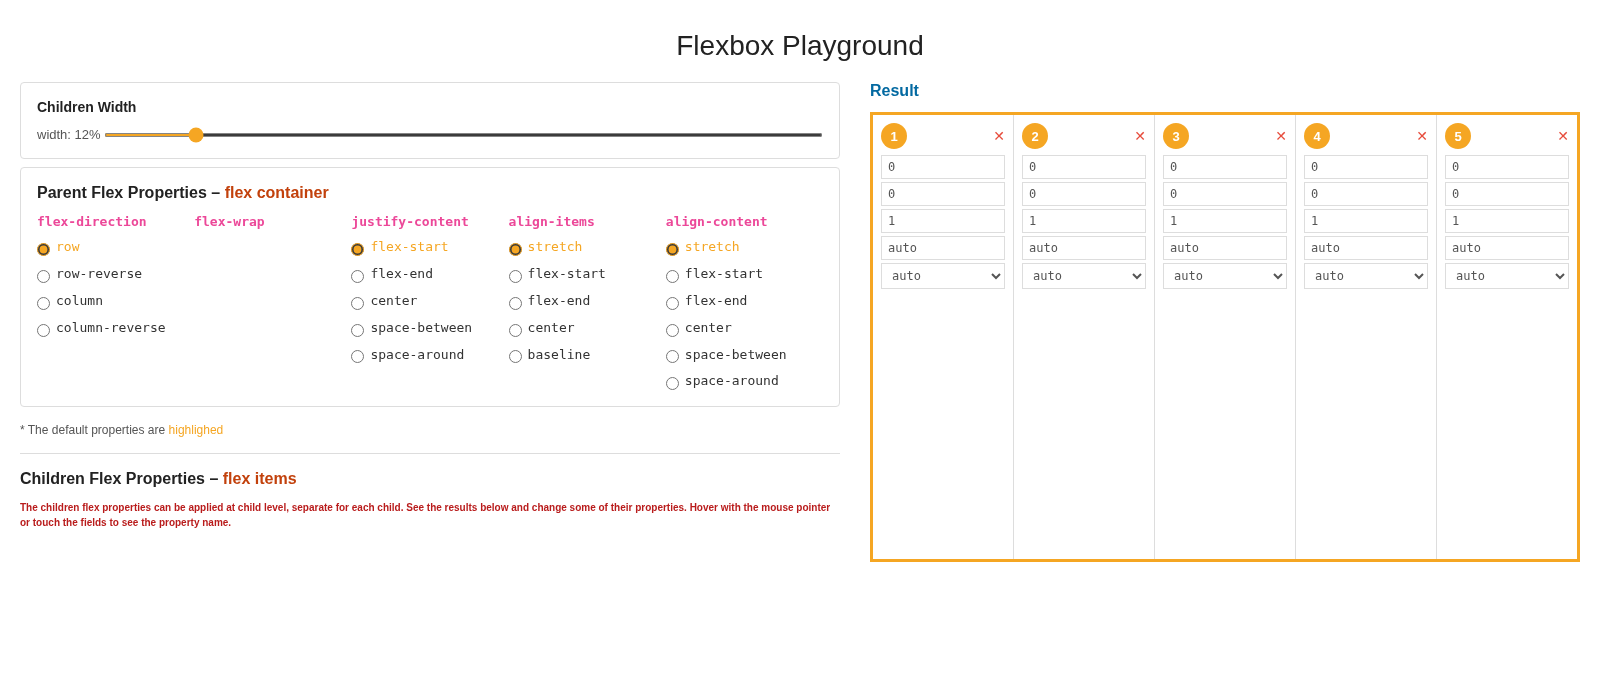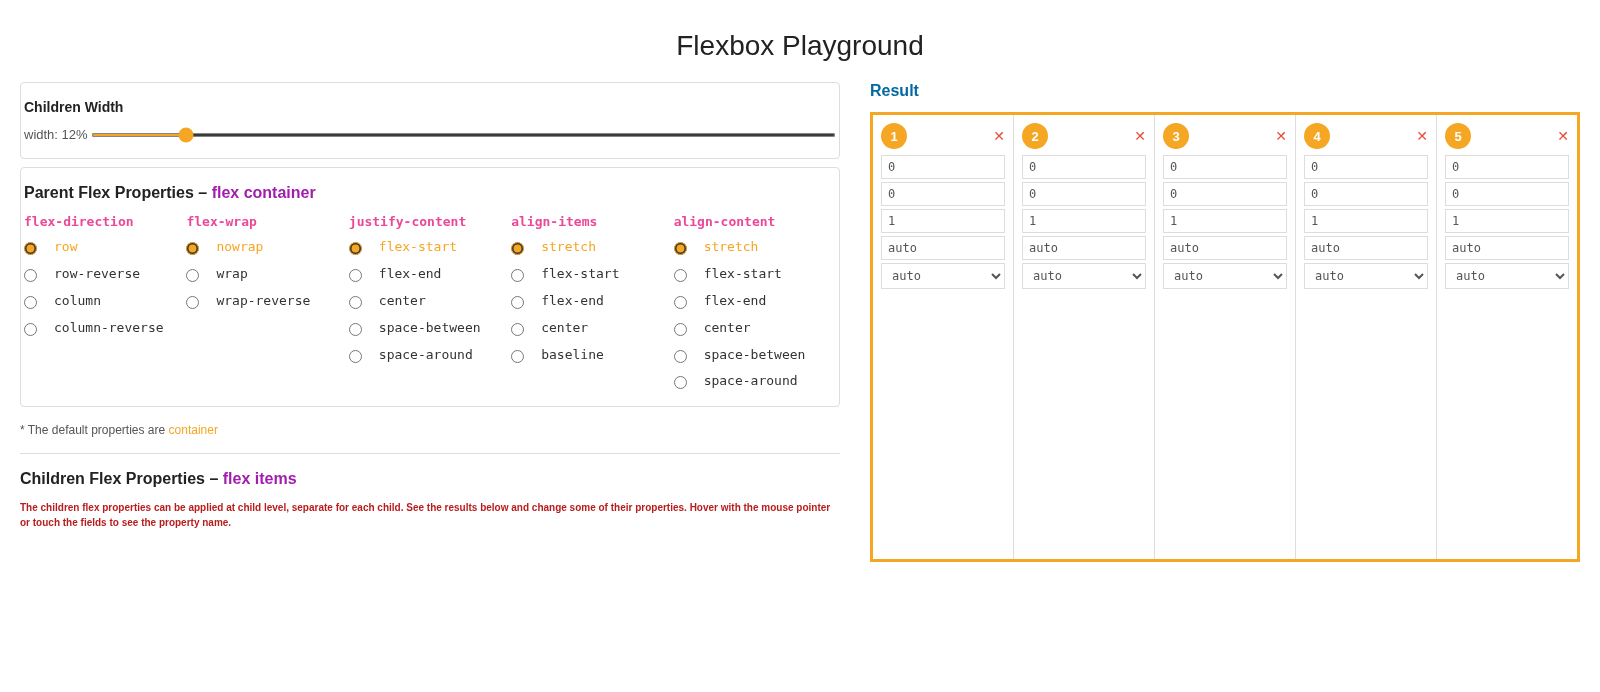--- a/index.html
+++ b/index.html
@@ -25,33 +25,33 @@
     }
 
     .right-panel {
       flex: 1;
     }
 
     
     .section {
       border: 1px solid #ddd;
       border-radius: 4px;
-      padding: 16px 3px;
+      padding: 16px 16px;
       margin-bottom: 16px;
     }
 
     .section-title {
       font-size: 16px;
       font-weight: bold;
       margin-bottom: 12px;
       color: #222;
     }
 
     .section-title .highlight {
-      color: #a21caf;
+      color: #c2410c;
       font-weight: bold;
     }
 
     
     .width-section {
       margin-bottom: 8px;
     }
 
     .width-label {
       font-size: 14px;
@@ -100,22 +100,22 @@
     }
 
     .radio-group {
       display: flex;
       flex-direction: column;
       gap: 10px;
     }
 
     .radio-item {
       display: flex;
-      align-items: center;
-      gap: 17px;
+      align-items: flex-end;
+      gap: 6px;
       cursor: pointer;
     }
 
     .radio-item input[type="radio"] {
       accent-color: #f5a623;
       margin-top: 2px;
       cursor: pointer;
     }
 
     .radio-label {
@@ -276,34 +276,20 @@
             </label>
             <label class="radio-item">
               <input type="radio" name="flex-direction" value="column-reverse" style="">
               <span class="radio-label">column-reverse</span>
             </label>
           </div>
         </div>
 
         <div class="flex-col">
           <div class="flex-col-title">flex-wrap</div>
-          <div class="radio-group">
-            <label class="radio-item">
-              <input type="radio" name="flex-wrap" value="nowrap" checked="" style="">
-              <span class="radio-label active">nowrap</span>
-            </label>
-            <label class="radio-item">
-              <input type="radio" name="flex-wrap" value="wrap" style="">
-              <span class="radio-label">wrap</span>
-            </label>
-            <label class="radio-item">
-              <input type="radio" name="flex-wrap" value="wrap-reverse" style="">
-              <span class="radio-label">wrap-reverse</span>
-            </label>
-          </div>
         </div>
 
         <div class="flex-col">
           <div class="flex-col-title">justify-content</div>
           <div class="radio-group">
             <label class="radio-item">
               <input type="radio" name="justify-content" value="flex-start" checked="" style="">
               <span class="radio-label active">flex-start</span>
             </label>
             <label class="radio-item">
@@ -378,21 +364,21 @@
               <input type="radio" name="align-content" value="space-around" style="">
               <span class="radio-label">space-around</span>
             </label>
           </div>
         </div>
 
       </div>
     </div>
 
     <p class="note-text">
-      <span>* The default properties are </span><span class="highlight">container</span>
+      <span>* The default properties are </span><span class="highlight">highlighed</span>
     </p>
 
     <hr class="divider">
 
     <div class="children-section">
       <div class="section-title">
         <span>Children Flex Properties – </span><span class="highlight">flex items</span>
       </div>
       <p class="children-desc">The children flex properties can be applied at child level, separate for each child. See the results below and change some of their properties. Hover with the mouse pointer or touch the fields to see the property name.</p>
     </div>

